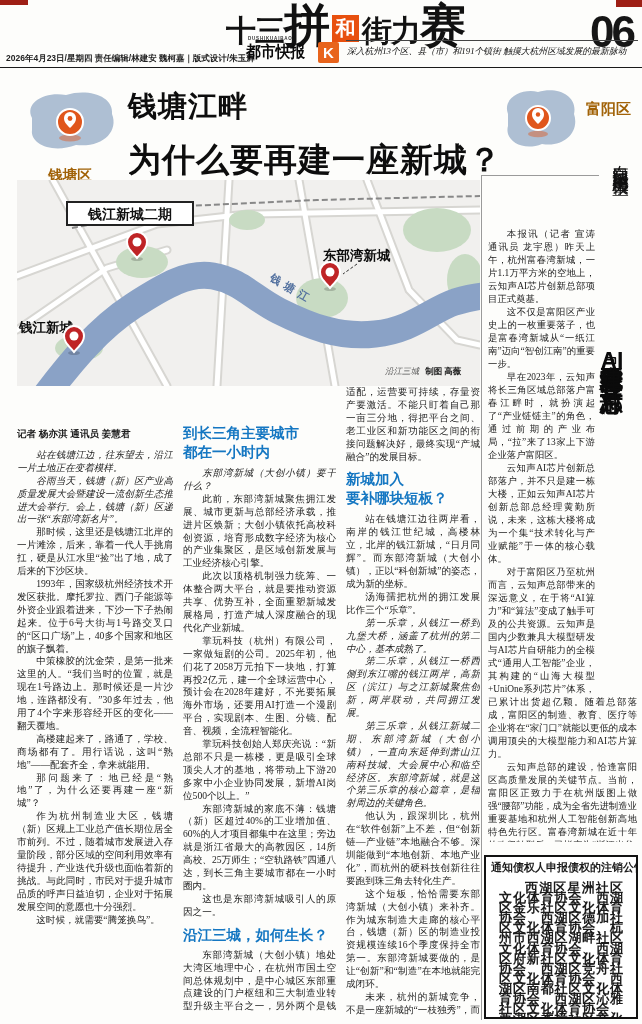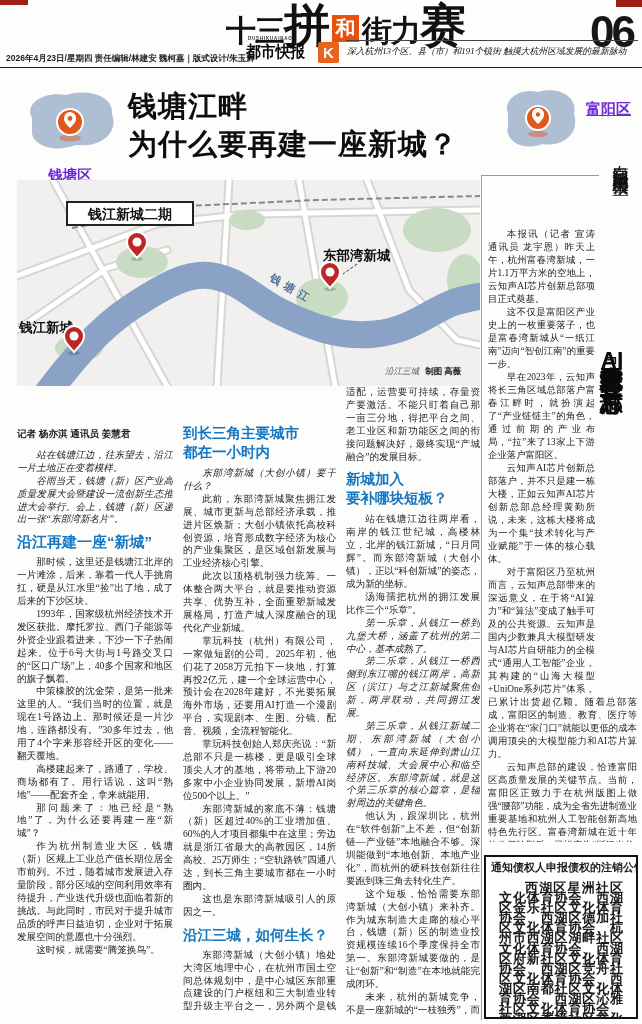--- a/index.html
+++ b/index.html
@@ -25,26 +25,26 @@
   .brand-logo{position:absolute;left:246px;top:42px;font-size:16px;font-weight:900;
             font-family:"Liberation Sans",sans-serif;color:#0a0a0a;transform:scaleX(.92);transform-origin:left top;white-space:nowrap;}
   .k-logo{position:absolute;left:318px;top:42px;width:21px;height:21px;background:#e8641c;
             color:#fff;font-family:"Liberation Sans",sans-serif;font-weight:900;font-size:15px;
             line-height:21px;text-align:center;border-radius:2px;}
   .tagline-rule{position:absolute;left:346px;top:40px;width:292px;height:1px;background:#444;}
   .tagline{position:absolute;left:347px;top:46px;width:292px;font-size:8.8px;font-style:italic;
             color:#111;white-space:nowrap;overflow:hidden;}
   .header-rule{position:absolute;left:0;top:67px;width:642px;height:1px;background:#1a1a1a;}
   
-  .badge-label{font-family:"Liberation Sans",sans-serif;font-weight:900;color:#6d28d9;font-size:14.5px;text-decoration:underline;}
+  .badge-label{font-family:"Liberation Sans",sans-serif;font-weight:900;color:#a16207;font-size:14.5px;}
   
   .hl{position:absolute;left:128px;font-family:"Liberation Sans",sans-serif;font-weight:900;
       color:#0d0d0d;letter-spacing:1px;line-height:1;}
   .hl1{top:92px;font-size:29px;}
-  .hl2{top:130px;font-size:29px;}
+  .hl2{top:146px;font-size:33px;font-family:Liberation Mono, monospace;}
   
   .col{position:absolute;overflow:hidden;font-size:9.6px;line-height:12.9px;text-align:justify;}
   .col p{margin:0;text-indent:2em;}
   .col p.noindent{text-indent:0;}
   .kai p, p.kai{font-style:italic;}
   .byline{font-weight:bold;text-indent:0 !important;font-family:"Liberation Sans",sans-serif;margin-bottom:8px !important;}
   .sub{color:#1577c2;font-weight:900;font-family:"Liberation Sans",sans-serif;
        text-indent:0 !important;line-height:18px;}
   .sub.s1{font-size:15px;margin:7px 0 5px !important;}
   .sub.s2{font-size:14.5px;margin:0 0 5px !important;}
@@ -172,21 +172,20 @@
       </text>
     </svg>
   </div>
 
   <div class="col" style="left:17px;top:428px;width:156px;height:574px;">
     <p class="byline">记者 杨亦淇 通讯员 姜慧君</p>
     <div class="kai">
         <p>站在钱塘江边，往东望去，沿江一片土地正在变着模样。</p>
         <p>谷雨当天，钱塘（新）区产业高质量发展大会暨建设一流创新生态推进大会举行。会上，钱塘（新）区递出一张“东部湾新名片”。</p>
       </div>
-    <p class="sub s1">沿江再建一座“新城”</p>
     <div>
         <p>那时候，这里还是钱塘江北岸的一片滩涂，后来，靠着一代人手挑肩扛，硬是从江水里“捡”出了地，成了后来的下沙区块。</p>
         <p>1993年，国家级杭州经济技术开发区获批。摩托罗拉、西门子能源等外资企业跟着进来，下沙一下子热闹起来。位于6号大街与1号路交叉口的“区口广场”上，40多个国家和地区的旗子飘着。</p>
         <p>中策橡胶的沈金荣，是第一批来这里的人。“我们当时的位置，就是现在1号路边上。那时候还是一片沙地，连路都没有。”30多年过去，他用了4个字来形容经开区的变化——翻天覆地。</p>
         <p>高楼建起来了，路通了，学校、商场都有了。用行话说，这叫“熟地”——配套齐全，拿来就能用。</p>
         <p>那问题来了：地已经是“熟地”了，为什么还要再建一座“新城”？</p>
         <p>作为杭州制造业大区，钱塘（新）区规上工业总产值长期位居全市前列。不过，随着城市发展进入存量阶段，部分区域的空间利用效率有待提升，产业迭代升级也面临着新的挑战。与此同时，市民对于提升城市品质的呼声日益迫切，企业对于拓展发展空间的意愿也十分强烈。</p>
         <p>这时候，就需要“腾笼换鸟”。</p>
       </div>
   </div>

